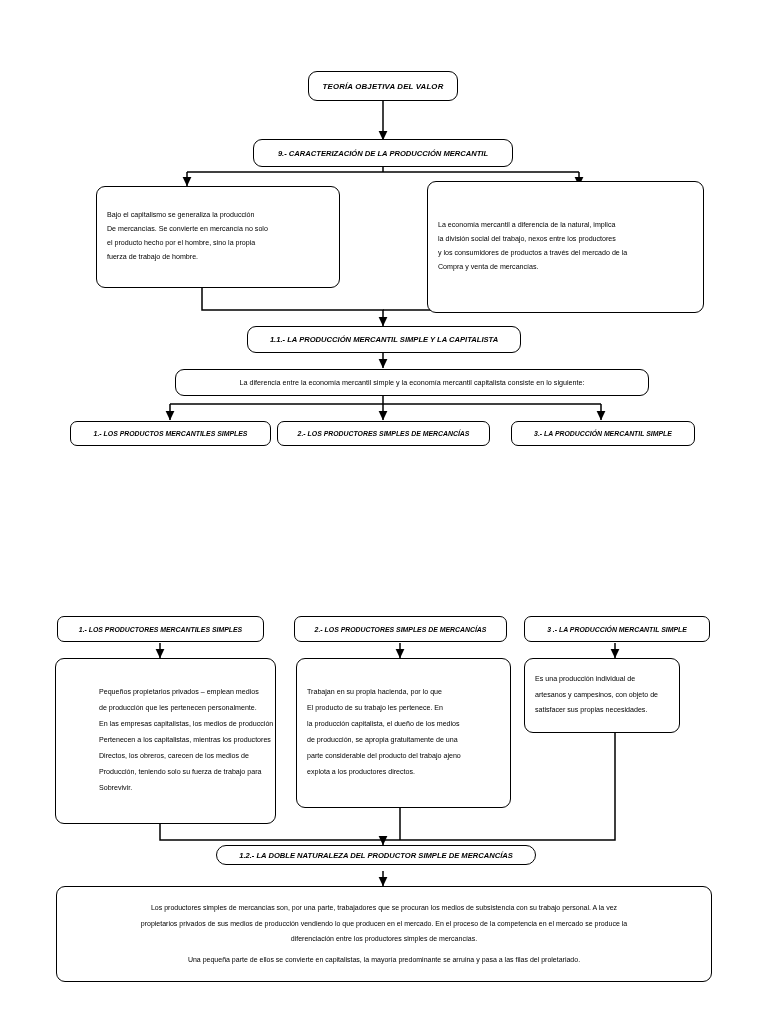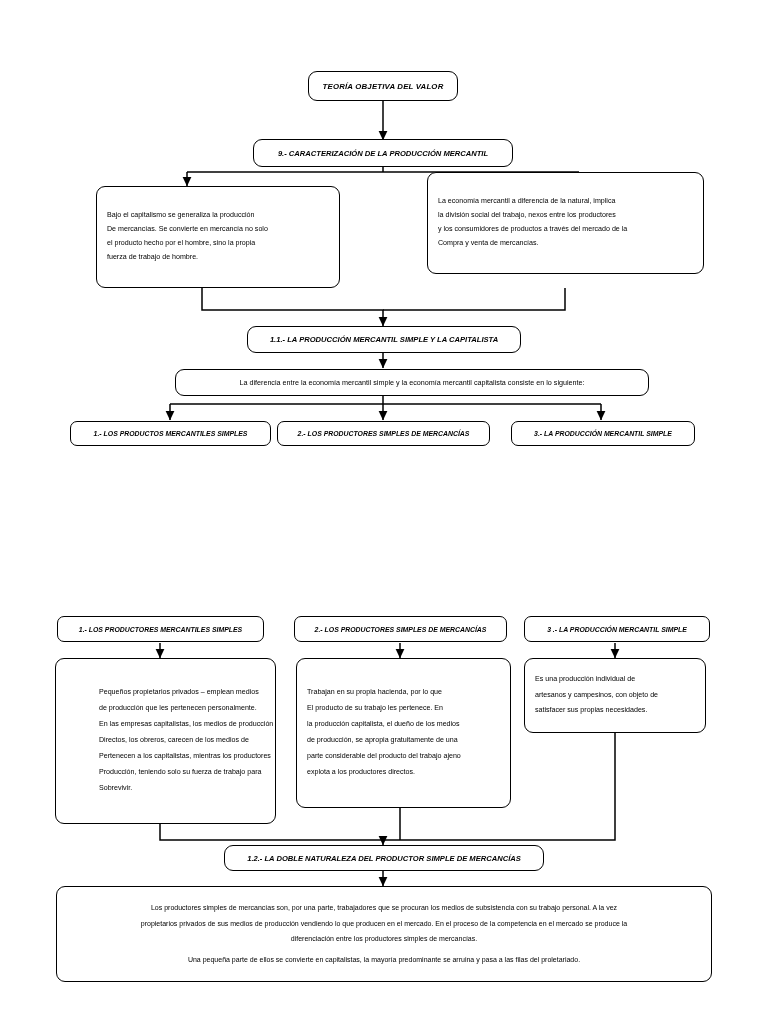--- a/index.html
+++ b/index.html
@@ -123,21 +123,21 @@
     <span class="line">9.- CARACTERIZACIÓN DE LA PRODUCCIÓN MERCANTIL</span>
   </div>
 
   <div class="node rounded body-node" style="left:96px; top:186px; width:244px; height:102px;">
     <span class="line">Bajo el capitalismo se generaliza la producción</span>
     <span class="line">De mercancías. Se convierte en mercancía no solo</span>
     <span class="line">el producto hecho por el hombre, sino la propia</span>
     <span class="line">fuerza de trabajo de hombre.</span>
   </div>
 
-  <div class="node rounded body-node" style="left:427px; top:172px; width:277px; height:102px;">
+  <div class="node rounded body-node" style="left:427px; top:181px; width:277px; height:132px;">
     <span class="line">La economía mercantil a diferencia de la natural, implica</span>
     <span class="line">la división social del trabajo, nexos entre los productores</span>
     <span class="line">y los consumidores de productos a través del mercado de la</span>
     <span class="line">Compra y venta de mercancías.</span>
   </div>
 
   <div class="node rounded hdr-node" style="left:247px; top:326px; width:274px; height:27px;">
     <span class="line">1.1.- LA PRODUCCIÓN MERCANTIL SIMPLE Y LA CAPITALISTA</span>
   </div>
 
@@ -162,42 +162,42 @@
     <span class="line">2.- LOS PRODUCTORES SIMPLES DE MERCANCÍAS</span>
   </div>
   <div class="node pill hdr-small" style="left:524px; top:616px; width:186px; height:26px;">
     <span class="line">3 .- LA PRODUCCIÓN MERCANTIL SIMPLE</span>
   </div>
 
   <div class="node rounded body-node" style="left:55px; top:658px; width:221px; height:166px; line-height:2.25;padding-left:43px;">
     <span class="line">Pequeños propietarios privados – emplean medios</span>
     <span class="line">de producción que les pertenecen personalmente.</span>
     <span class="line">En las empresas capitalistas, los medios de producción</span>
+    <span class="line">Pertenecen a los capitalistas, mientras los productores</span>
     <span class="line">Directos, los obreros, carecen de los medios de</span>
-    <span class="line">Pertenecen a los capitalistas, mientras los productores</span>
     <span class="line">Producción, teniendo solo su fuerza de trabajo para</span>
     <span class="line">Sobrevivir.</span>
   </div>
 
   <div class="node rounded body-node" style="left:296px; top:658px; width:215px; height:150px; line-height:2.25;">
     <span class="line">Trabajan en su propia hacienda, por lo que</span>
     <span class="line">El producto de su trabajo les pertenece. En</span>
     <span class="line">la producción capitalista, el dueño de los medios</span>
     <span class="line">de producción, se apropia gratuitamente de una</span>
     <span class="line">parte considerable del producto del trabajo ajeno</span>
     <span class="line">explota a los productores directos.</span>
   </div>
 
-  <div class="node rounded body-node" style="left:524px; top:658px; width:182px; height:75px; line-height:2.25;">
+  <div class="node rounded body-node" style="left:524px; top:658px; width:156px; height:75px; line-height:2.25;">
     <span class="line">Es una producción individual de</span>
     <span class="line">artesanos y campesinos, con objeto de</span>
     <span class="line">satisfacer sus propias necesidades.</span>
   </div>
 
-  <div class="node rounded hdr-node" style="left:224px; top:845px; width:320px; height:26px;">
+  <div class="node rounded hdr-node" style="left:216px; top:845px; width:320px; height:20px;border-radius:10px;">
     <span class="line">1.2.- LA DOBLE NATURALEZA DEL PRODUCTOR SIMPLE DE MERCANCÍAS</span>
   </div>
 
   <div class="node rounded body-node center" style="left:56px; top:886px; width:656px; height:96px; line-height:2.2; font-size:7.0px;">
     <span class="line">Los productores simples de mercancías son, por una parte, trabajadores que se procuran los medios de subsistencia con su trabajo personal. A la vez</span>
     <span class="line">propietarios privados de sus medios de producción vendiendo lo que producen en el mercado. En el proceso de la competencia en el mercado se produce la</span>
     <span class="line">diferenciación entre los productores simples de mercancías.</span>
     <span class="line" style="height:6px;"></span>
     <span class="line">Una pequeña parte de ellos se convierte en capitalistas, la mayoría predominante se arruina y pasa a las filas del proletariado.</span>
   </div>

